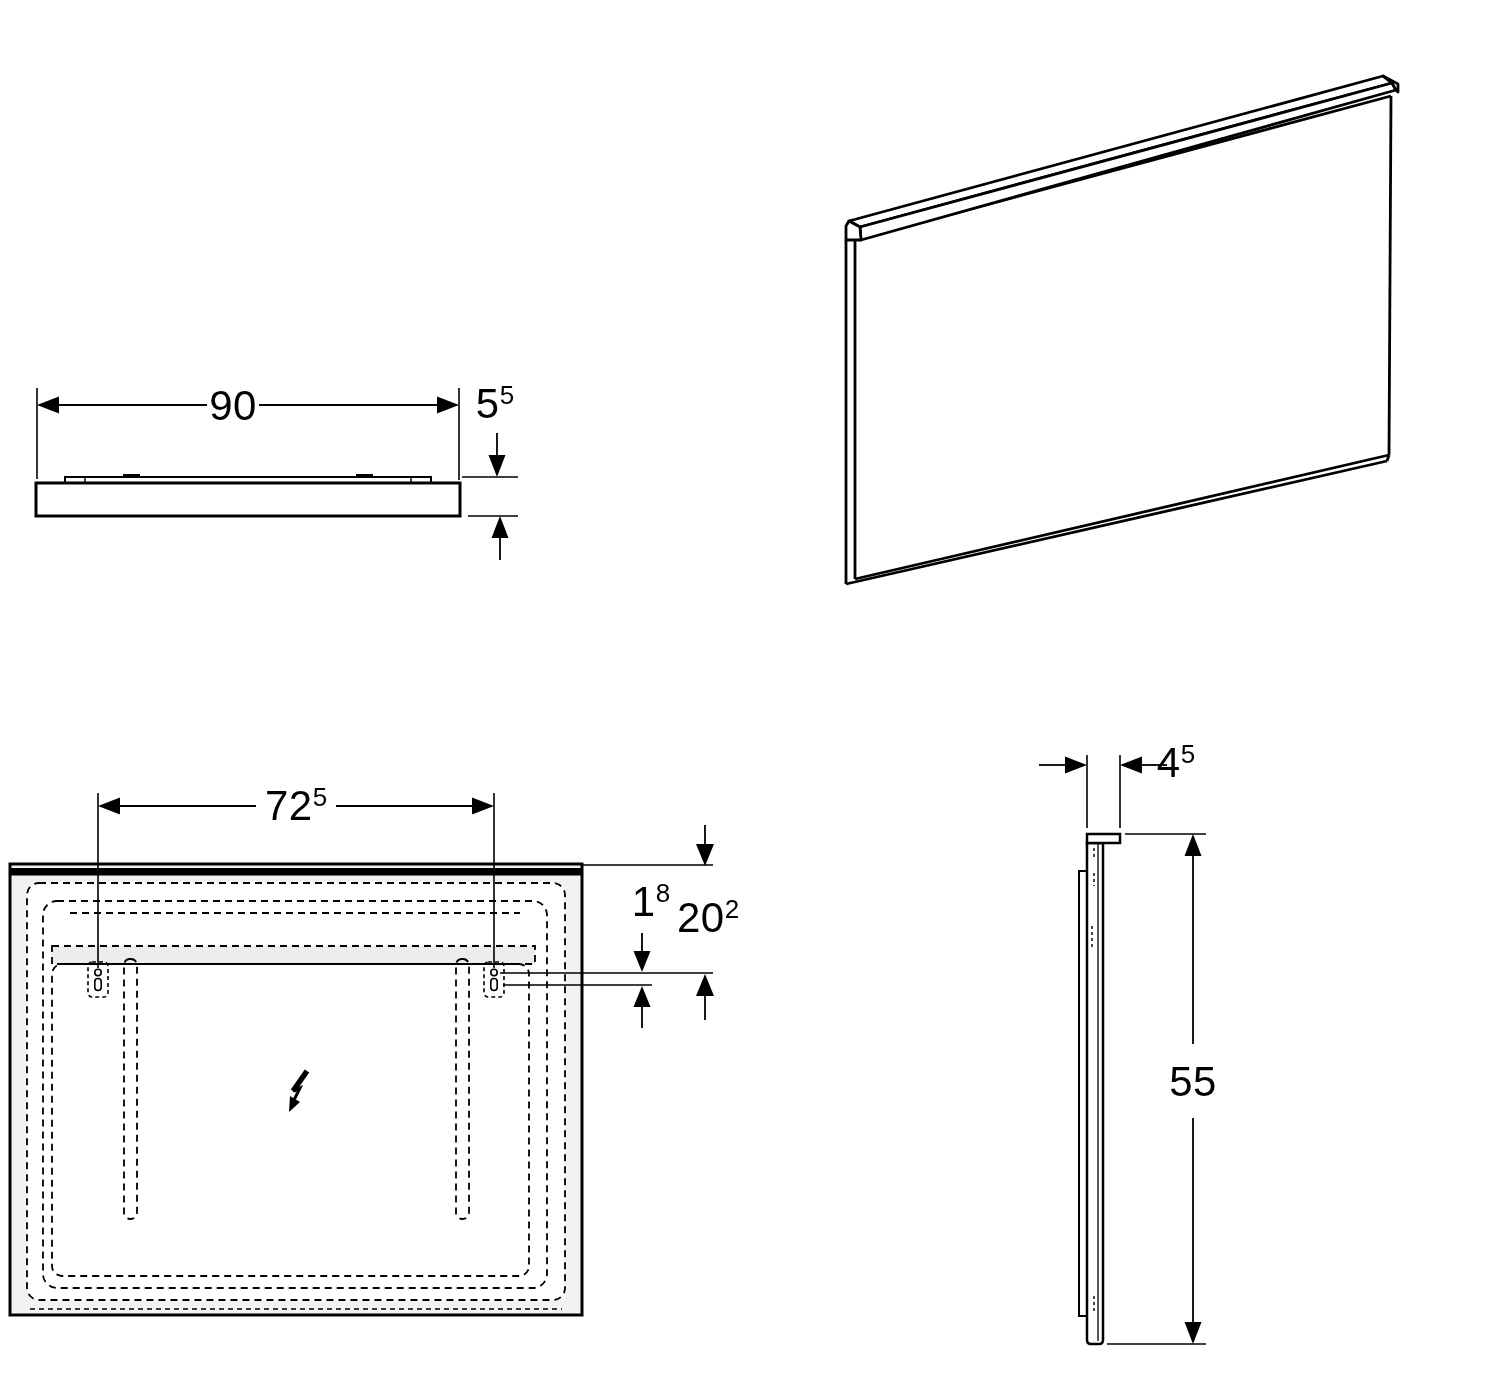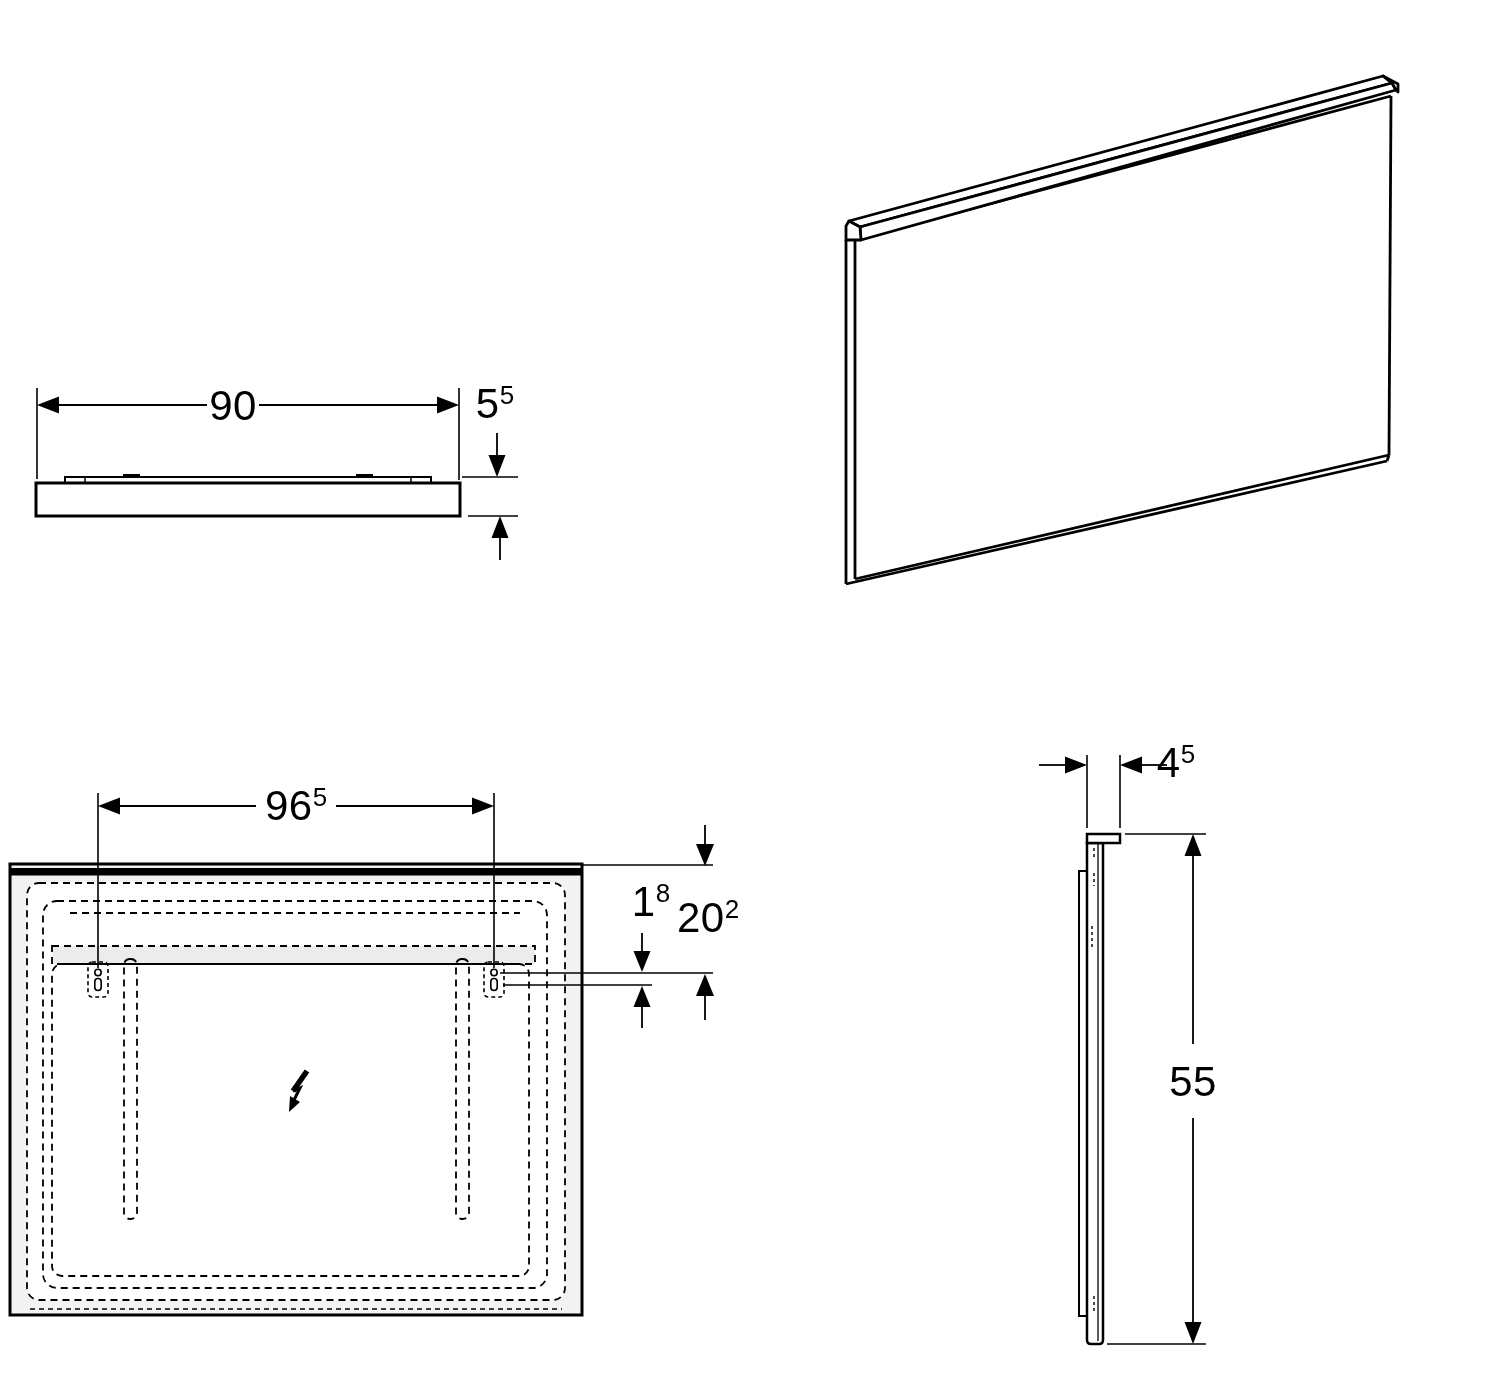--- a/index.html
+++ b/index.html
@@ -159,21 +159,21 @@
     <line x1="1193" y1="1090" x2="1193" y2="1294" stroke-width="1.8"></line>
     <polygon points="1193,806 1184.5,828 1201.5,828" fill="#000" stroke="none"></polygon>
     <polygon points="1193,1316 1184.5,1294 1201.5,1294" fill="#000" stroke="none"></polygon>
   </g>
 </svg>
 
 <div class="dim" style="left:233px;top:377px"><span>90</span><span class="sup"></span></div>
 
 <div class="dim" style="left:495px;top:375px"><span>5</span><span class="sup">5</span></div>
 
-<div class="dim" style="left:296px;top:777px"><span>96</span><span class="sup">5</span></div>
+<div class="dim" style="left:296px;top:777px"><span>72</span><span class="sup">5</span></div>
 
 <div class="dim" style="left:651px;top:873px"><span>1</span><span class="sup">8</span></div>
 
 <div class="dim" style="left:708px;top:889px"><span>20</span><span class="sup">2</span></div>
 
 <div class="dim" style="left:1176px;top:734px"><span>4</span><span class="sup">5</span></div>
 
 <div class="dim" style="left:1193px;top:1053px"><span>55</span><span class="sup"></span></div>
 
 </div>

